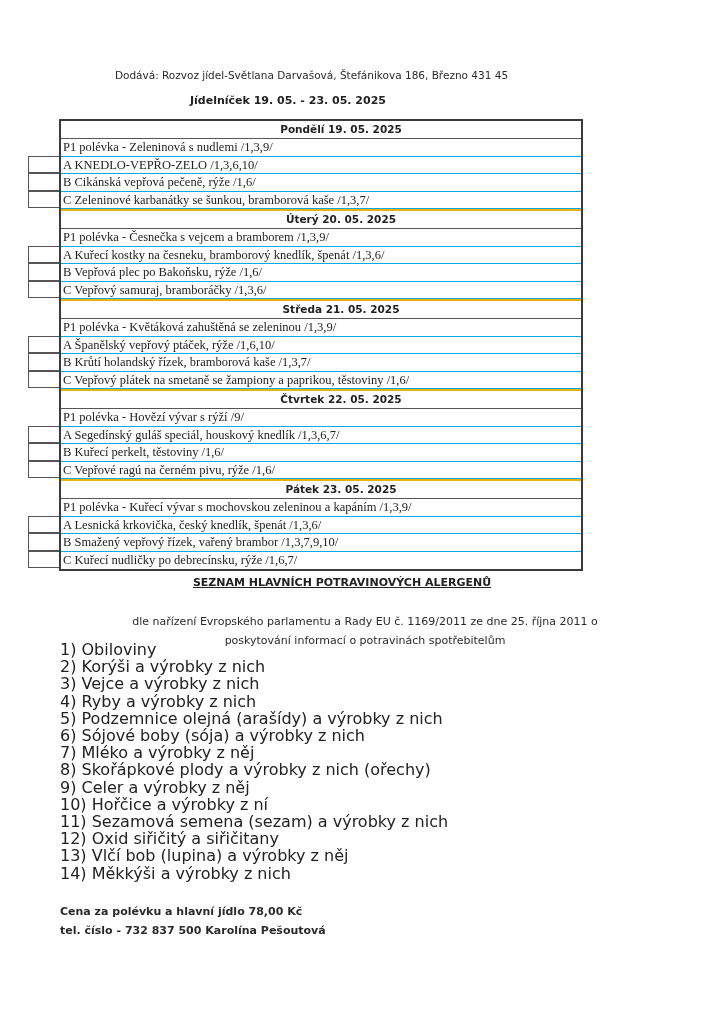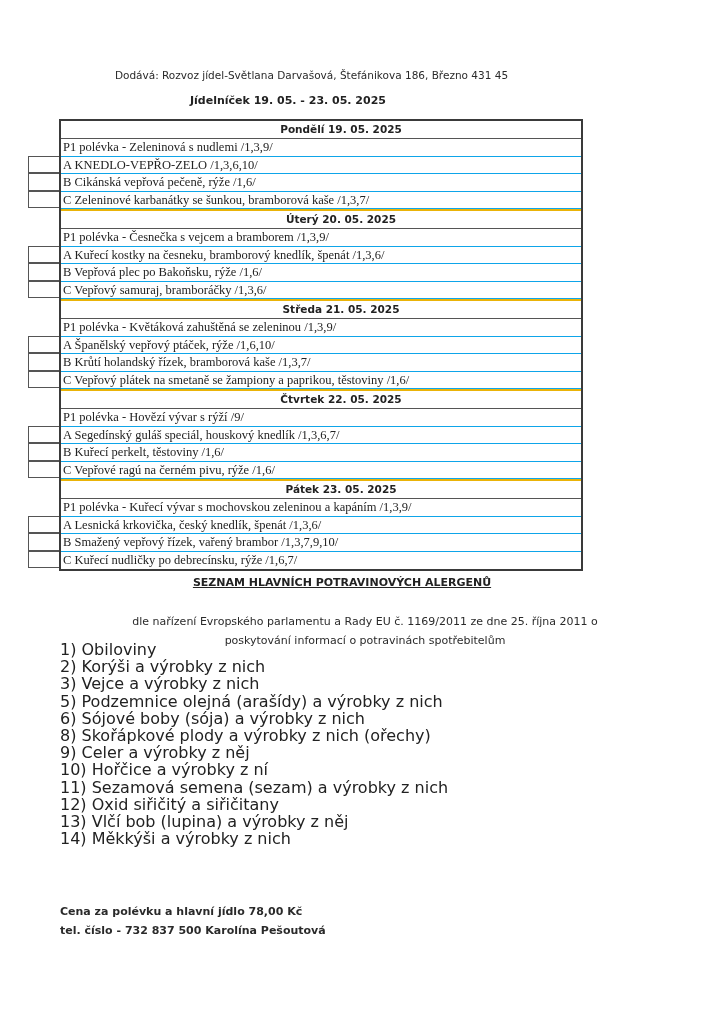--- a/index.html
+++ b/index.html
@@ -77,22 +77,24 @@
 <div class="allergen-title sans">SEZNAM HLAVNÍCH POTRAVINOVÝCH ALERGENŮ</div>
 <div class="allergen-sub sans">
   <div>dle nařízení Evropského parlamentu a Rady EU č. 1169/2011 ze dne 25. října 2011 o</div>
   <div>poskytování informací o potravinách spotřebitelům</div>
 </div>
 
 <ul class="allergen-list sans">
   <li>1) Obiloviny</li>
   <li>2) Korýši a výrobky z nich</li>
   <li>3) Vejce a výrobky z nich</li>
+  <li>4) Ryby a výrobky z nich</li>
   <li>5) Podzemnice olejná (arašídy) a výrobky z nich</li>
   <li>6) Sójové boby (sója) a výrobky z nich</li>
+  <li>7) Mléko a výrobky z něj</li>
   <li>8) Skořápkové plody a výrobky z nich (ořechy)</li>
   <li>9) Celer a výrobky z něj</li>
   <li>10) Hořčice a výrobky z ní</li>
   <li>11) Sezamová semena (sezam) a výrobky z nich</li>
   <li>12) Oxid siřičitý a siřičitany</li>
   <li>13) Vlčí bob (lupina) a výrobky z něj</li>
   <li>14) Měkkýši a výrobky z nich</li>
 </ul>
 
 <div class="footer sans">

